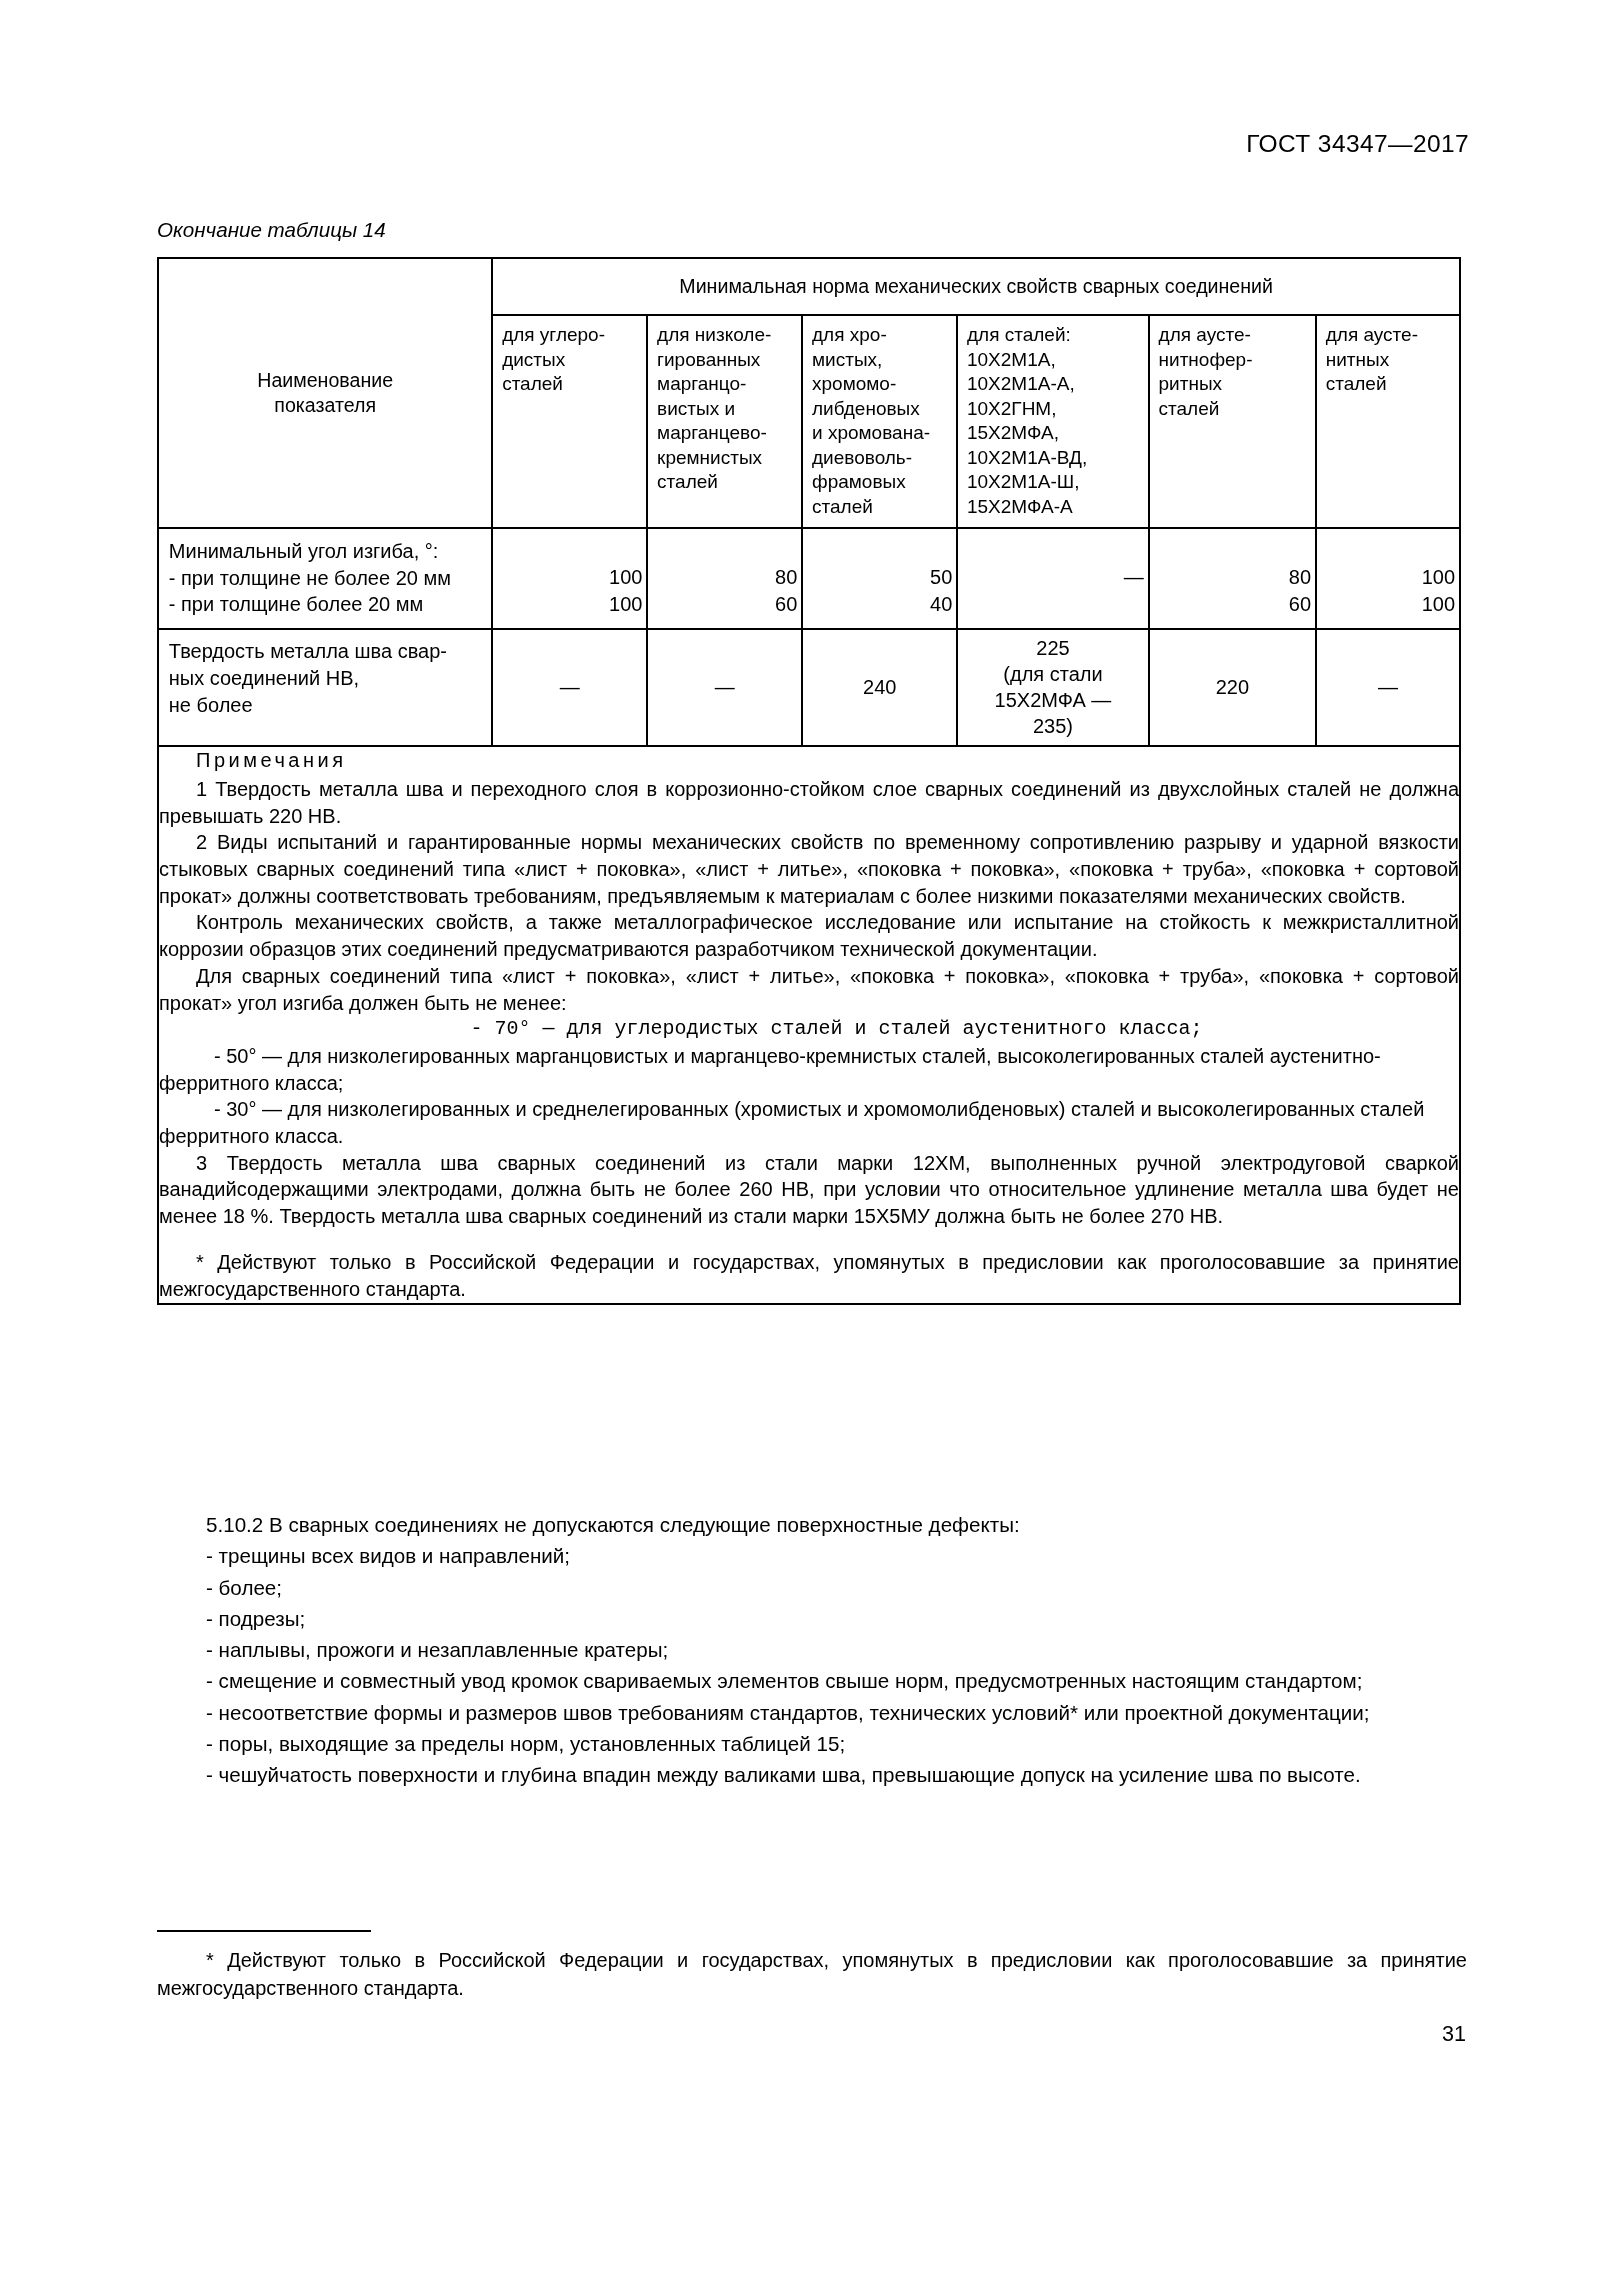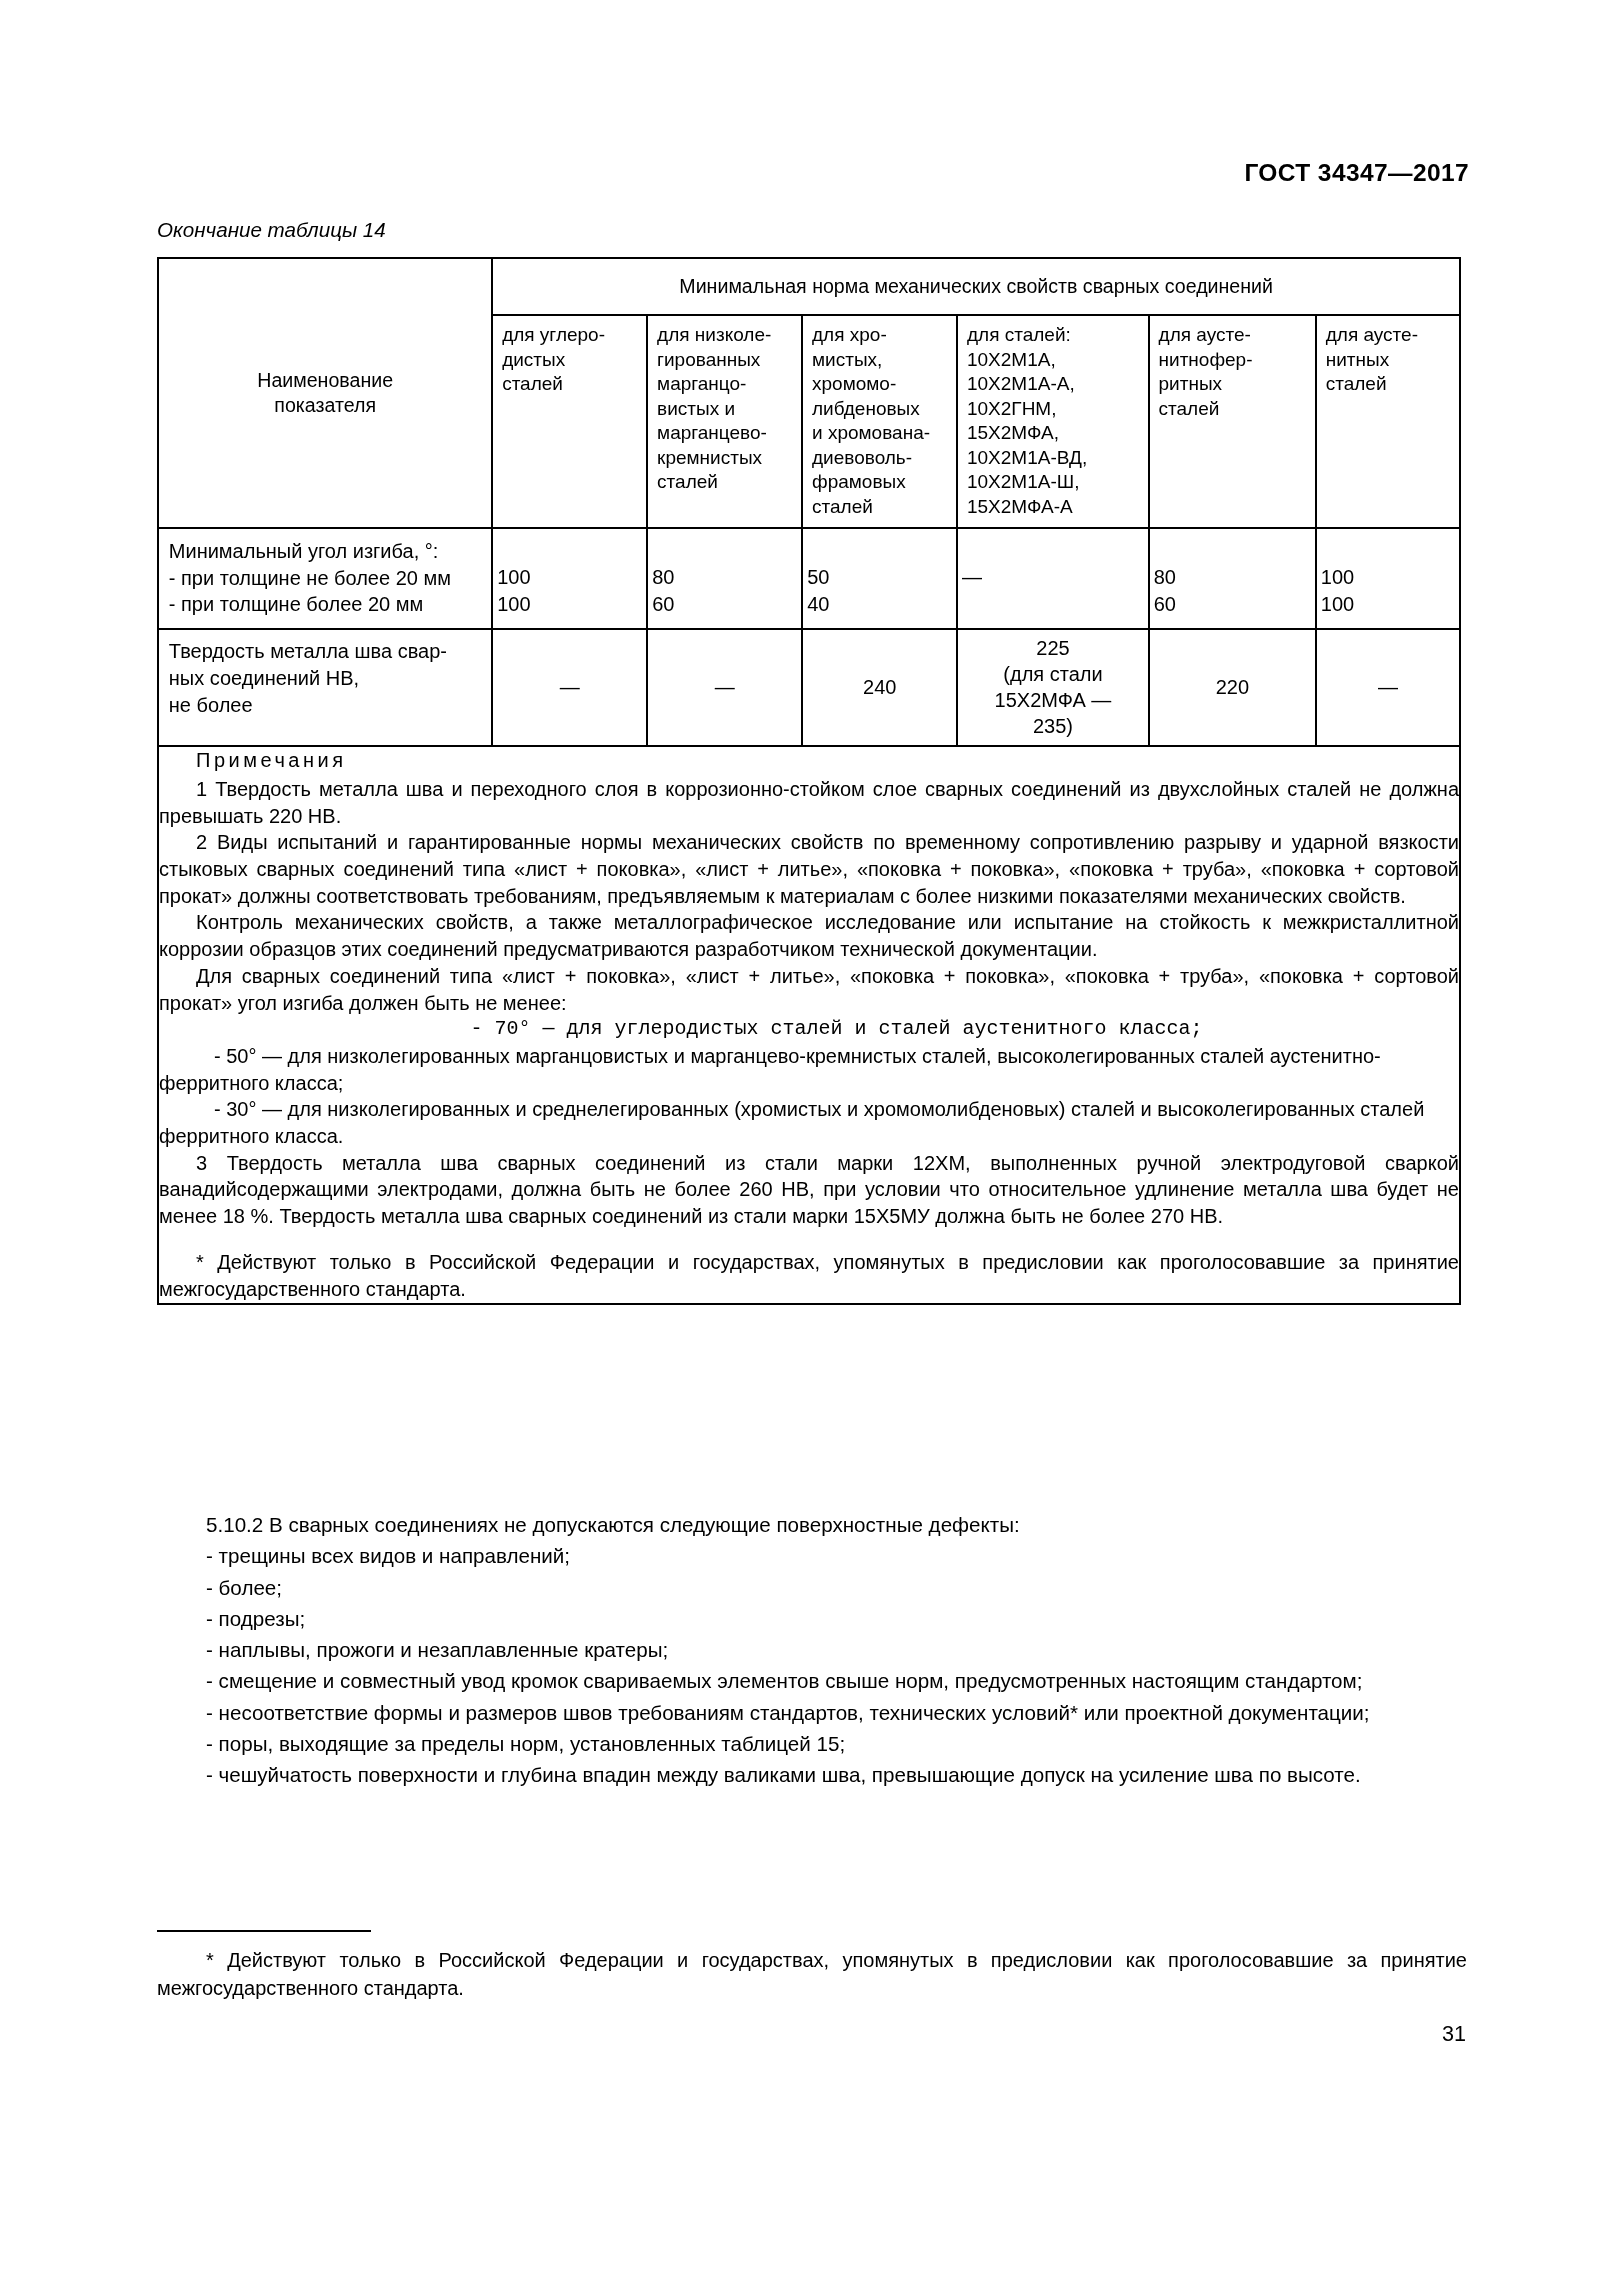--- a/index.html
+++ b/index.html
@@ -19,24 +19,24 @@
     position: absolute;
     left: 0; top: 0;
     width: 1621px;
     height: 2293px;
     box-sizing: border-box;
     padding: 0;
   }
   
   .doc-header {
     position: absolute;
-    top: 159px;
+    top: 130px;
     right: 152px;
     font-size: 24.5px;
-    font-weight: bold;
+    font-weight: normal;
     letter-spacing: 0.4px;
     white-space: nowrap;
   }
   
   .table-caption {
     position: absolute;
     left: 157px;
     top: 218px;
     font-size: 20.6px;
     font-style: italic;
@@ -78,21 +78,21 @@
     font-size: 19px;
     vertical-align: top;
   }
   .norm-table .stub-cell {
     padding: 8.8px 7.8px 9.8px 9.8px;
     line-height: 1.33;
     font-size: 20px;
     vertical-align: top;
   }
   .norm-table .val {
-    text-align: left;
+    text-align: right;
     vertical-align: top;
     padding: 8.8px 3.9px 9.8px 3.9px;
     line-height: 1.33;
     font-size: 20px;
   }
   .norm-table .val-mid {
     text-align: center;
     vertical-align: middle;
     padding: 5.9px 3.9px;
     line-height: 1.3;

